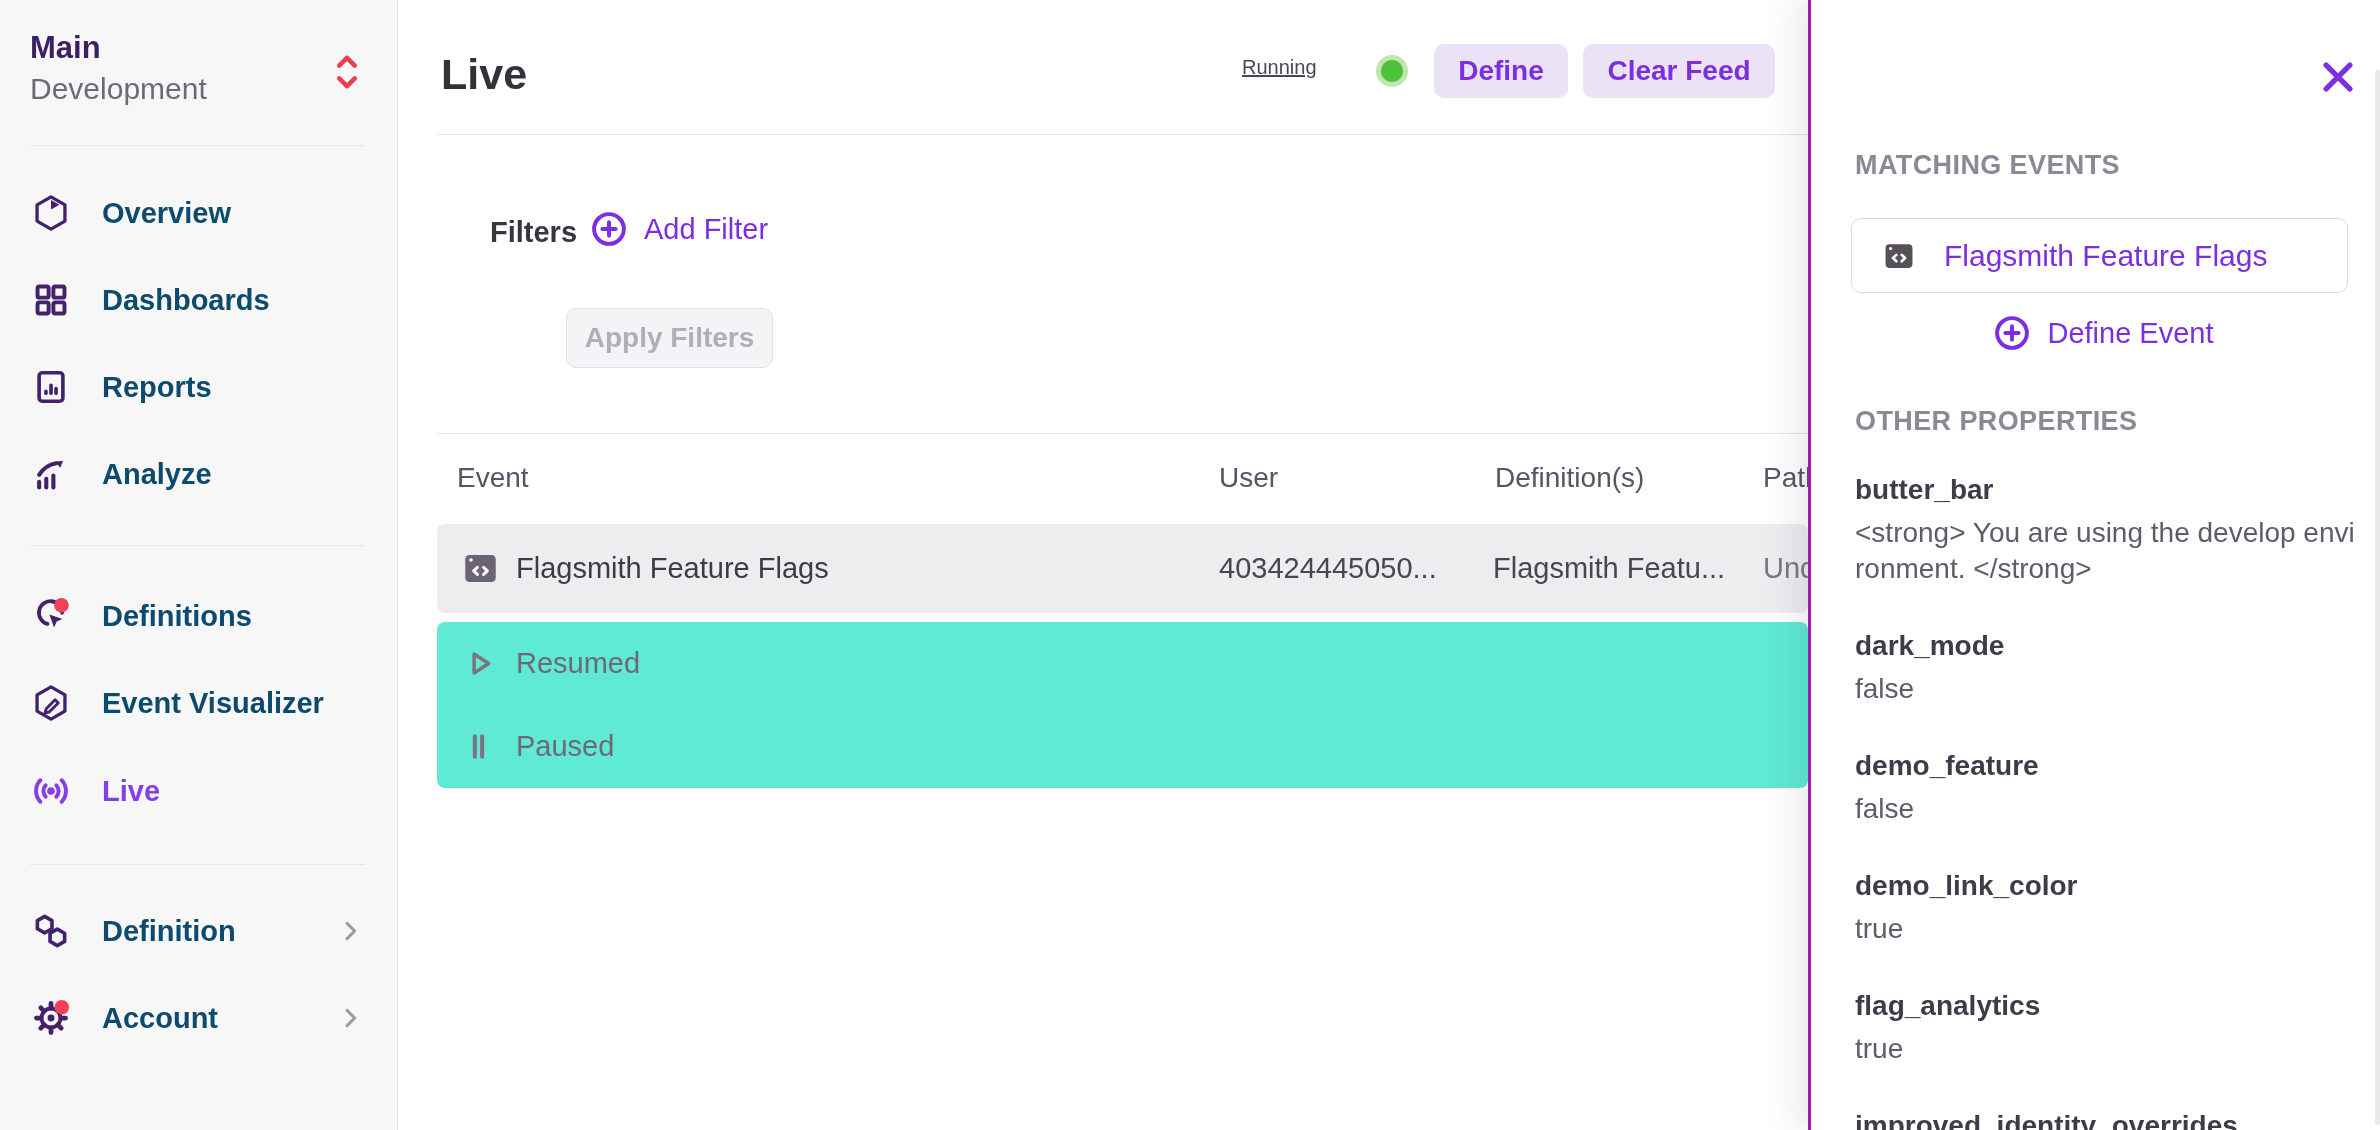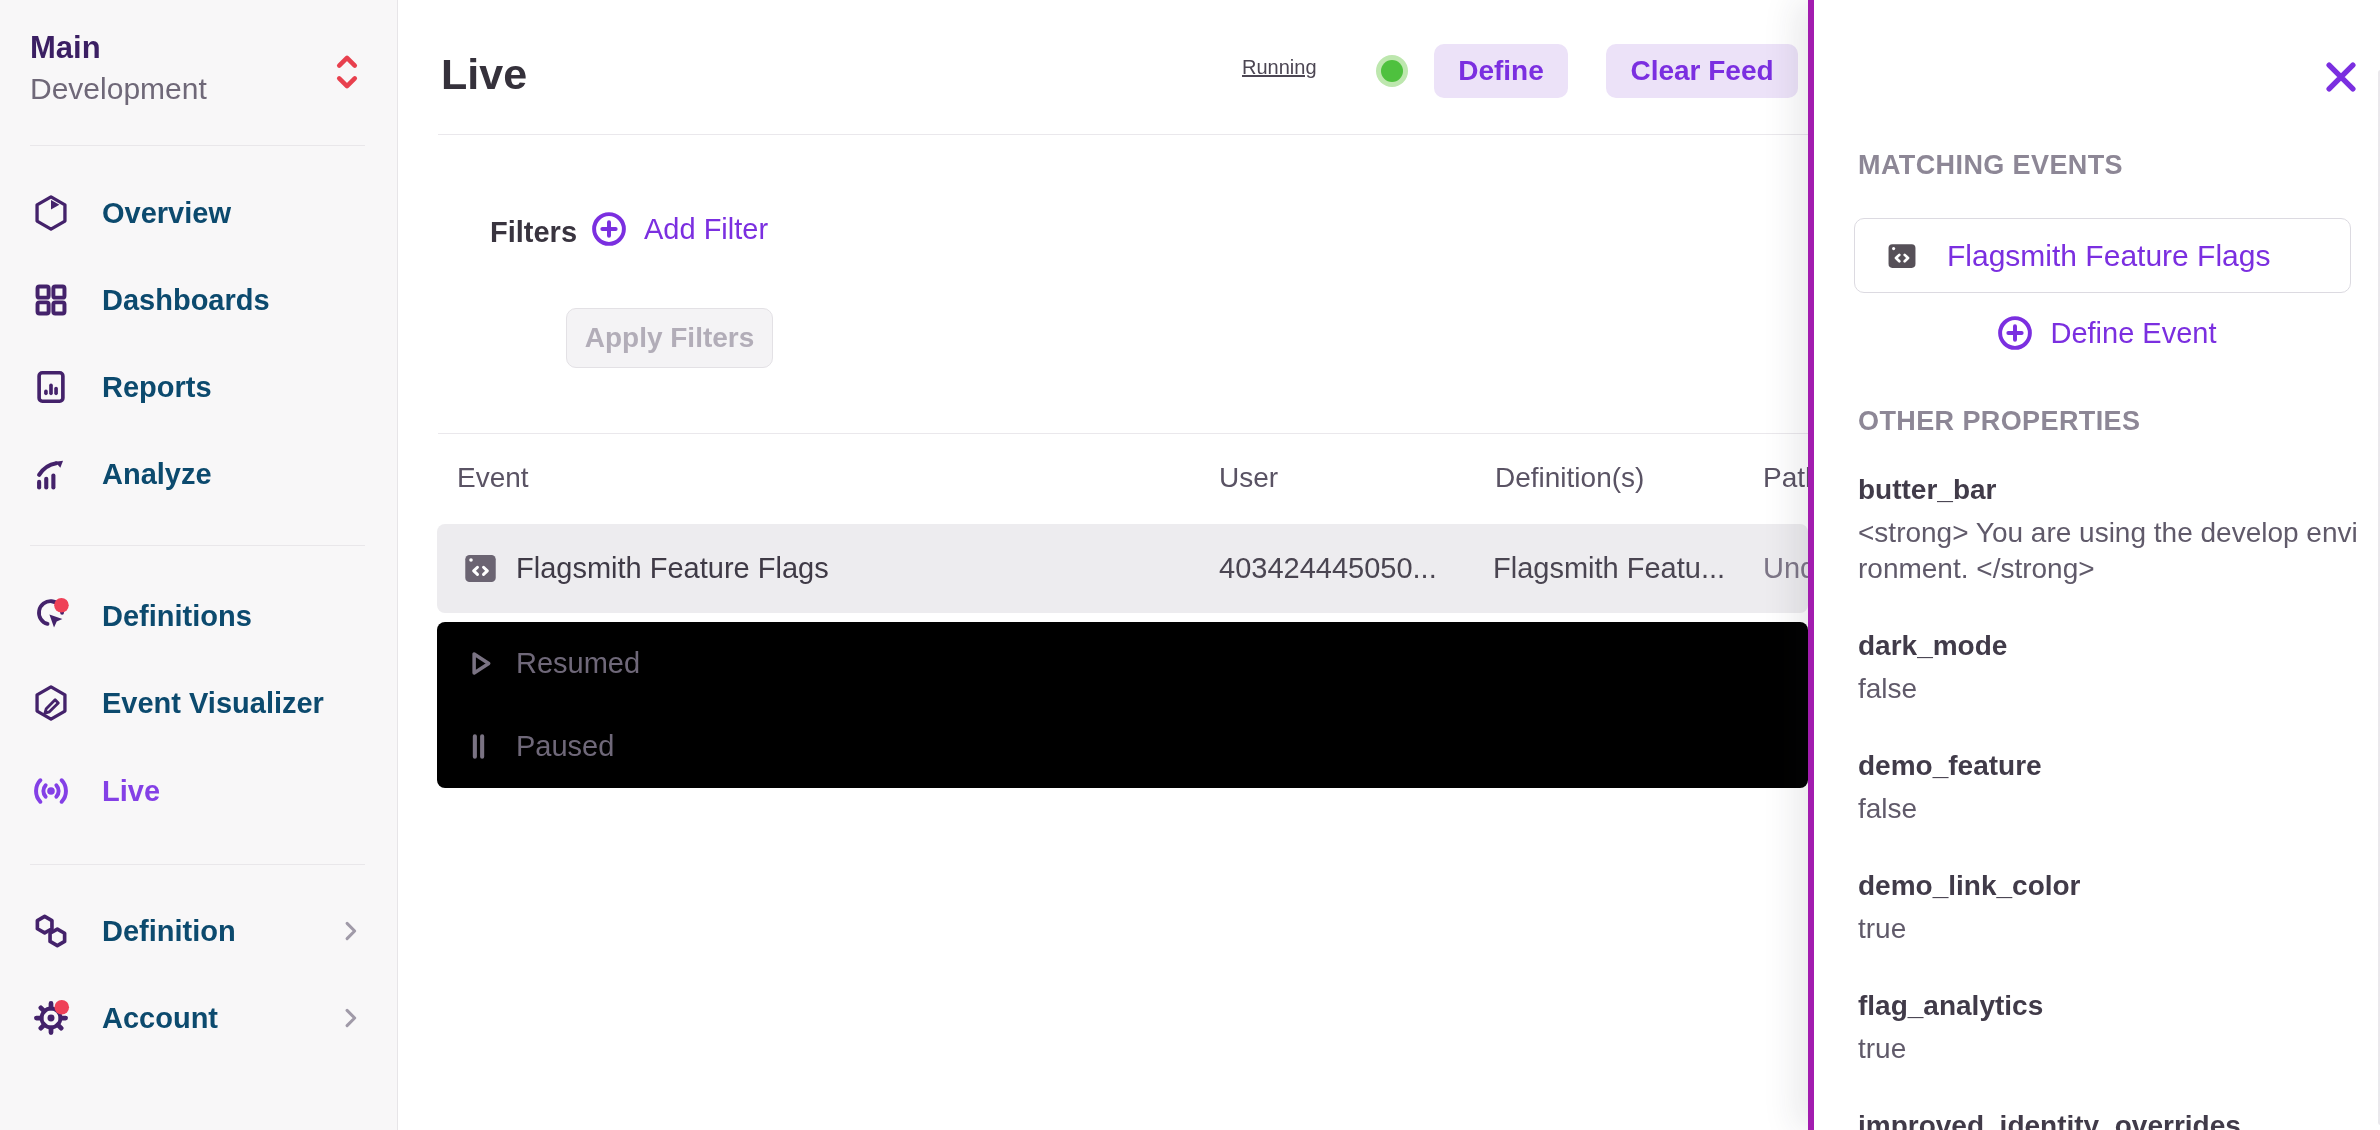--- a/index.html
+++ b/index.html
@@ -25,44 +25,44 @@
   #main { position:absolute; left:398px; top:0; width:1982px; height:1130px; background:#fff; }
   .page-title { position:absolute; left:43px; top:50px; font-size:43px; font-weight:700; color:#35313b; }
   .running-label { position:absolute; left:844px; top:56px; font-size:20px; color:#4c4653;text-decoration:underline; }
   .green-halo { position:absolute; left:978px; top:55px; width:32px; height:32px; border-radius:50%;
                 background:#bde7ae; }
   .green-dot  { position:absolute; left:5px; top:5px; width:22px; height:22px; border-radius:50%;
                 background:#4ec13e; }
   .soft-btn { position:absolute; top:44px; height:54px; background:#ece2f8; border:none; border-radius:10px;
               color:#7b2fe0; font-size:28px; font-weight:700; font-family:inherit; cursor:pointer; }
   #pause-btn { left:1036px; width:134px; }
-  #clear-btn { left:1185px; width:192px;margin-left:23px; }
+  #clear-btn { left:1185px; width:192px; }
   .h-divider { position:absolute; left:40px; width:1370px; height:1px; background:#eae8ec; }
   .filters-label { position:absolute; left:81px; top:216px; font-size:29px; font-weight:700; color:#39343f;margin-left:11px; }
   .addfilter { position:absolute; left:192px; top:210px; display:flex; align-items:center; gap:16px;
                color:#7b2fe0; cursor:pointer; }
   .addfilter .plus { width:38px; height:38px; }
   .addfilter .txt { font-size:29px; font-weight:500; }
   .apply-btn { position:absolute; left:168px; top:308px; width:207px; height:60px; background:#f4f3f5;
                border:1px solid #e3e1e5; border-radius:10px; color:#b2adb8; font-size:28px; font-weight:700;
                font-family:inherit; cursor:default; }
   .col-head { position:absolute; top:462px; font-size:28px; font-weight:500; color:#5a5364; }
   .feed-row1 { position:absolute; left:39px; top:524px; width:1371px; height:89px; background:#edecef;
                border-radius:8px; overflow:hidden; cursor:pointer; }
   .feed-row1 .ricon { position:absolute; left:22px; top:23px; width:43px; height:43px; color:#6b6472; }
   .cell { position:absolute; top:0; height:89px; line-height:89px; font-size:29px; color:#4a4551; white-space:nowrap; }
-  .status-block { position:absolute; left:39px; top:622px; width:1371px; height:166px; background:#000000;
+  .status-block { position:absolute; left:39px; top:622px; width:1371px; height:166px; background:#5eead4;
                   border-radius:8px; }
   .status-row { position:relative; height:83px; cursor:pointer; }
   .status-row .sicon { position:absolute; left:24px; top:24px; width:35px; height:35px; color:#7a7383; }
   .status-row .slabel { position:absolute; left:79px; top:0; height:83px; line-height:83px; font-size:29px; color:#6f6879; }
 
   
   #panel { position:absolute; left:1808px; top:0; width:572px; height:1130px; background:#fff;
-           border-left:6px solid #a21caf; box-shadow:-12px 0 32px rgba(40,35,60,.10); }
+           border-left:3px solid #a21caf; box-shadow:-12px 0 32px rgba(40,35,60,.10); }
   .close-x { position:absolute; left:508px; top:58px; width:38px; height:38px; color:#7b2fe0; cursor:pointer; }
   .sect-label { position:absolute; left:44px; font-size:27px; font-weight:600; letter-spacing:.4px; color:#8d8796; }
   .event-box { position:absolute; left:40px; top:218px; width:497px; height:75px; border:1.5px solid #dcdae1;
                border-radius:10px; background:#fff; display:flex; align-items:center; cursor:pointer; }
   .event-box .eicon { width:38px; height:38px; margin-left:28px; color:#565058; flex:0 0 auto; }
   .event-box .ename { margin-left:26px; font-size:30px; color:#7b2fe0; white-space:nowrap; }
   .define-row { position:absolute; left:44px; top:314px; width:497px; display:flex; justify-content:center;
                 align-items:center; gap:16px; color:#7b2fe0; cursor:pointer;text-align:right; }
   .define-row .plus { width:38px; height:38px; }
   .define-row .txt { font-size:29px; font-weight:500; }

